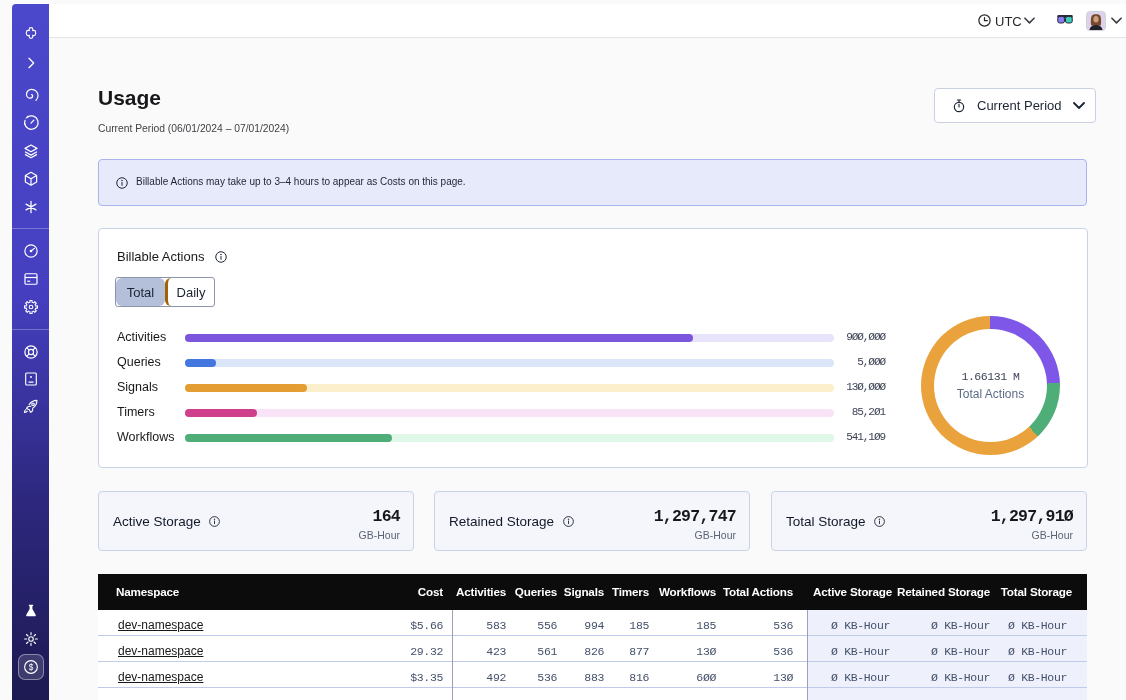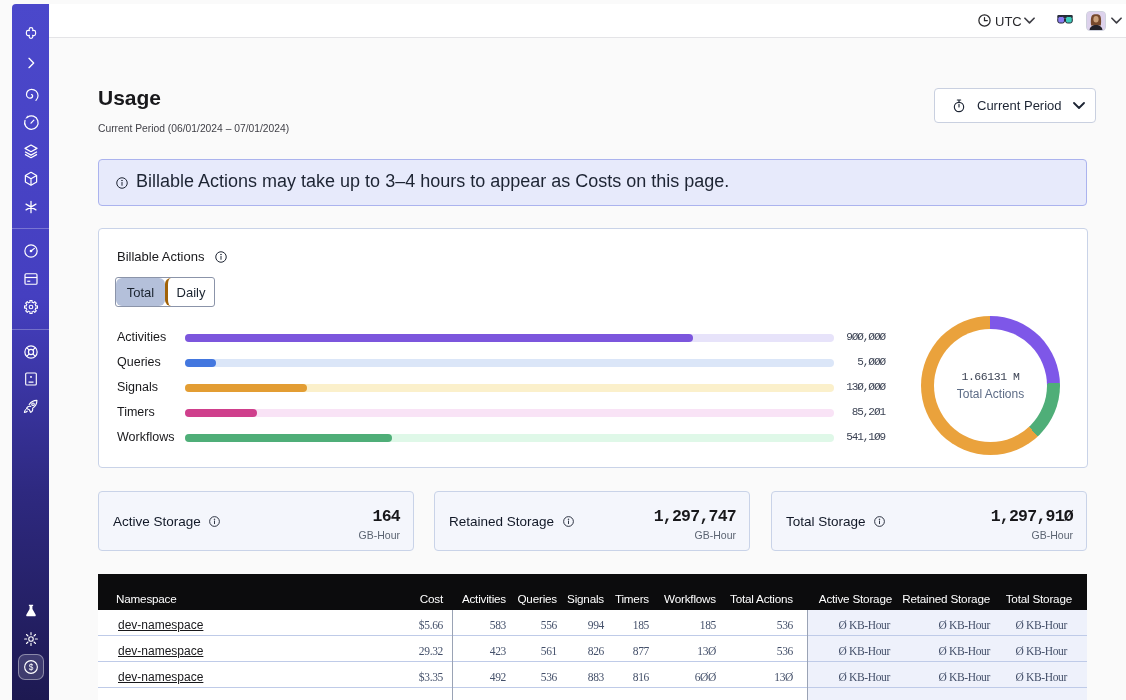--- a/index.html
+++ b/index.html
@@ -26,21 +26,21 @@
   .sub { left:98px; top:123px; font-size:10.3px; color:#3f3f46; }
 
   
   .pbtn { left:934px; top:88px; width:162px; height:35px; background:#fff;
     border:1px solid #c9d0e0; border-radius:4px; display:flex; align-items:center; }
   .pbtn span { font-size:13px; font-weight:500; color:#1c2433; }
 
   
   .banner { left:98px; top:159px; width:989px; height:47px; background:#e7eafb;
     border:1px solid #abb3ee; border-radius:4px; display:flex; align-items:center; }
-  .banner .txt { font-size:18px; color:#1d2433; margin-left:7px; }
+  .banner .txt { font-size:10px; color:#1d2433; margin-left:7px; }
 
   
   .card { left:98px; top:228px; width:990px; height:240px; background:#fff;
     border:1px solid #c9d3e8; border-radius:4px; }
   .card-title { position:absolute; left:18px; top:20px; font-size:13px; font-weight:500; color:#18181b; }
   .tabs { position:absolute; left:16px; top:48px; height:30px; display:flex;
     border:1px solid #8b94a9; border-radius:3px; overflow:hidden; background:#fff; }
   .tab { width:49px; height:100%; display:flex; align-items:center; justify-content:center;
     font-size:13px; color:#1b2430;border-radius:6px; }
   .tab.sel { background:#b4c0da; font-weight:500; }
@@ -61,25 +61,25 @@
   
   .stat { top:491px; width:316px; height:60px; background:#f4f6fc; border:1px solid #c9d3e8;
     border-radius:4px; }
   .stat .lbl { position:absolute; left:14px; top:22px; font-size:13.5px; color:#111827; }
   .stat .num { position:absolute; right:13px; top:15px; font-family:"Liberation Mono",monospace;
     font-size:16.5px; font-weight:700; letter-spacing:-0.75px; color:#18181b; }
   .stat .unit { position:absolute; right:13px; top:37px; font-size:10.5px; color:#5b6472; }
 
   
   .thead { left:98px; top:574px; width:989px; height:35.5px; background:#0c0c0d; }
-  .th { position:absolute; font-size:11.7px; font-weight:400; letter-spacing:-0.2px; color:#fff; top:10px;margin-top:7px; }
+  .th { position:absolute; font-size:11.7px; font-weight:700; letter-spacing:-0.2px; color:#fff; top:10px; }
   .storbg { left:808px; top:609.5px; width:279px; height:90.5px; background:#eef1fb; }
   .vline { width:1px; background:#9aa3b5; }
   .td { position:absolute; font-size:12px; color:#18181b; }
-  .tdm { position:absolute; font-family:Liberation Serif, serif; font-size:11.5px; letter-spacing:-0.35px; color:#44506a; text-align:center; }
+  .tdm { position:absolute; font-family:Liberation Mono, monospace; font-size:11.5px; letter-spacing:-0.35px; color:#44506a; text-align:center; }
   .link { color:#18181b; text-decoration:underline; }
 </style>
 </head>
 <body>
 <div class="page">
 
   <div class="abs topbar"></div>
 
   <div class="abs sidebar">
     <svg class="sb-ic" style="top:29px" width="14" height="14" viewBox="0 0 24 24" fill="none" stroke="#fff" stroke-width="1.9">

